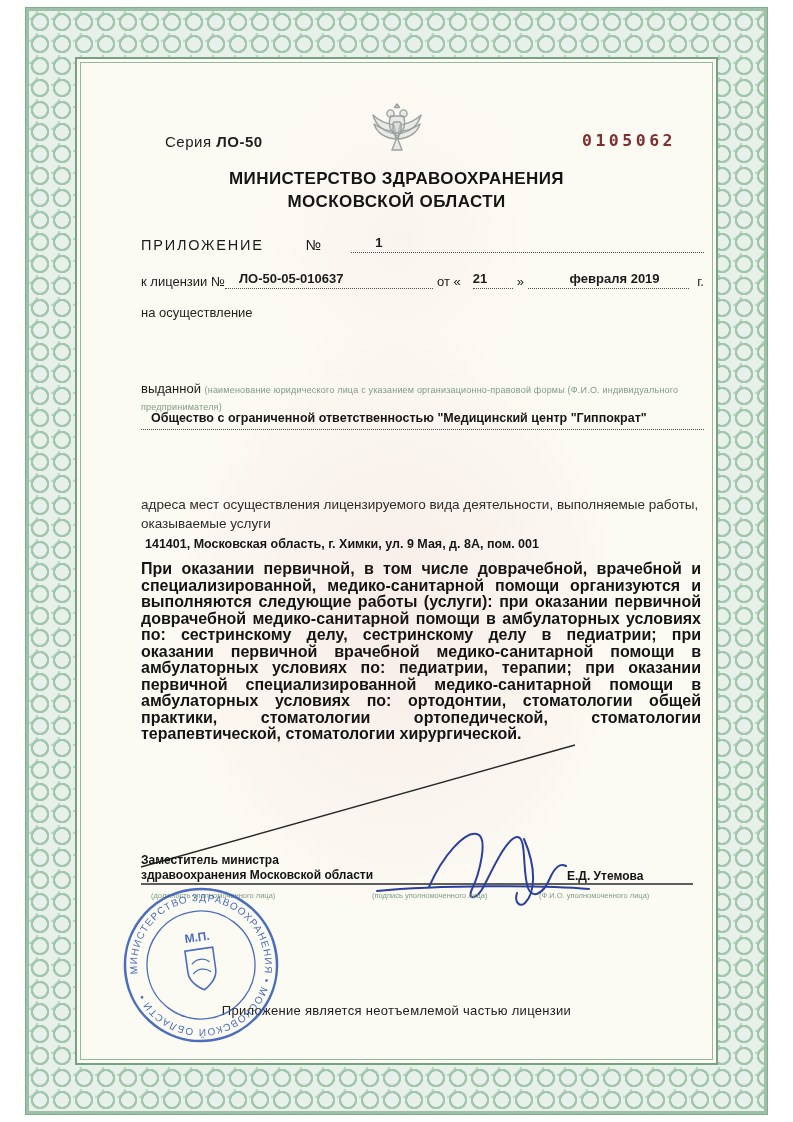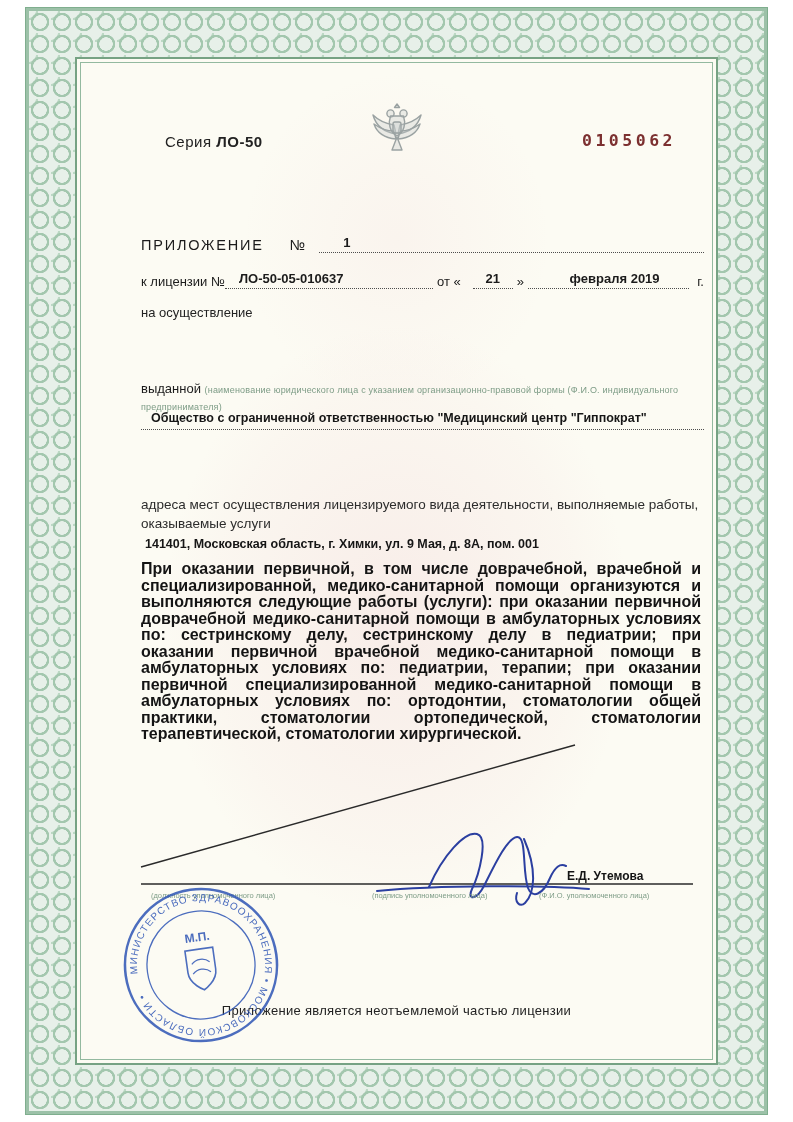--- a/index.html
+++ b/index.html
@@ -52,29 +52,29 @@
     left:0; top:108px; width:100%; text-align:center;
     font-size:17px; font-weight:700; line-height:23px; letter-spacing:0.4px; color:#151515;
   }
 
   .row { position:absolute; left:64px; right:12px; display:flex; align-items:flex-end; font-size:13.5px; }
   .lab { white-space:nowrap; }
   .dots { border-bottom:1.6px dotted #4d4d4d; }
   .grow { flex:1 1 auto; }
   .val { font-weight:700; font-size:13px; }
 
-  .appendix-row { top:176px; }
+  .appendix-row { top:176px;gap:16px; }
   .appendix-row .lab { font-size:14.5px; letter-spacing:1.8px; }
   .appendix-row .nsign { margin-left:26px; letter-spacing:0; }
   .appendix-row .dots { margin-left:14px; padding-left:24px; padding-bottom:2px; }
 
   .license-row { top:212px; font-size:13px; }
   .license-row .dots { padding-bottom:2px; }
   .f-license { flex:1.3 1 0; padding-left:14px; }
-  .f-day { width:40px; text-align:center; margin-left:8px; }
+  .f-day { width:40px; text-align:left; margin-left:8px; }
   .f-month { flex:1 1 0; padding-left:12px;text-align:center; }
   .q { margin:0 4px; }
   .g-suffix { margin-left:8px; }
 
   .intro { left:64px; top:246px; font-size:13px; color:#222; }
 
   .activity {
     left:66px; top:264px; width:556px;
     font-size:12px; font-weight:700; line-height:17px; color:#1d1d1d;
     background-image:radial-gradient(circle, rgba(80,80,80,0.45) 0.8px, transparent 1px);
@@ -138,20 +138,24 @@
             <path d="M19.5,13 C17,20 18.5,29 26,33 C33.5,29 35,20 32.5,13 Z"></path>
             <path d="M26,34 L21,47 L31,47 Z"></path>
             <rect x="22" y="19" width="8" height="11" rx="2"></rect>
             <path d="M23.5,4.5 L28.5,4.5 L26,1 Z"></path>
           </g>
         </svg>
       </div>
 
       <div class="abs form-number">0105062</div>
 
+      <div class="abs title">
+        <div>МИНИСТЕРСТВО ЗДРАВООХРАНЕНИЯ</div>
+        <div>МОСКОВСКОЙ ОБЛАСТИ</div>
+      </div>
 
       <div class="row appendix-row">
         <span class="lab">ПРИЛОЖЕНИЕ</span>
         <span class="lab nsign">№</span>
         <span class="dots grow"><b class="val">1</b></span>
       </div>
 
       <div class="row license-row">
         <span class="lab">к лицензии №</span>
         <span class="dots f-license"><b class="val">ЛО-50-05-010637</b></span>
@@ -178,20 +182,24 @@
       <svg class="abs signlines" viewBox="0 0 681 230">
         <line x1="64" y1="128" x2="498" y2="6" stroke="#2a2a2a" stroke-width="1.4"></line>
         <line x1="64" y1="145" x2="616" y2="145" stroke="#2a2a2a" stroke-width="1.6"></line>
         <g fill="none" stroke="#2b3fa0" stroke-width="2" stroke-linecap="round">
           <path d="M352,148 C366,116 388,92 400,95 C412,98 402,136 395,150 C390,161 399,162 407,147 C417,127 430,99 440,98 C450,97 445,132 451,149 C455,160 466,156 473,139 C478,128 483,124 489,127"></path>
           <path d="M300,152 C360,146 470,146 512,150"></path>
           <path d="M447,100 C460,130 458,154 448,164 C443,169 437,163 440,154"></path>
         </g>
       </svg>
 
+      <div class="abs signer-pos">
+        <div>Заместитель министра</div>
+        <div>здравоохранения Московской области</div>
+      </div>
       <div class="abs signer-name">Е.Д. Утемова</div>
       <div class="cap cap-pos">(должность уполномоченного лица)</div>
       <div class="cap cap-sign">(подпись уполномоченного лица)</div>
       <div class="cap cap-name">(Ф.И.О. уполномоченного лица)</div>
 
       <div class="abs footer">Приложение является неотъемлемой частью лицензии</div>
 
       <svg class="abs stamp" viewBox="0 0 164 164">
         <g transform="rotate(-8 82 82)" stroke="#2e55b5" fill="none">
           <circle cx="82" cy="82" r="76" stroke-width="2.6"></circle>

